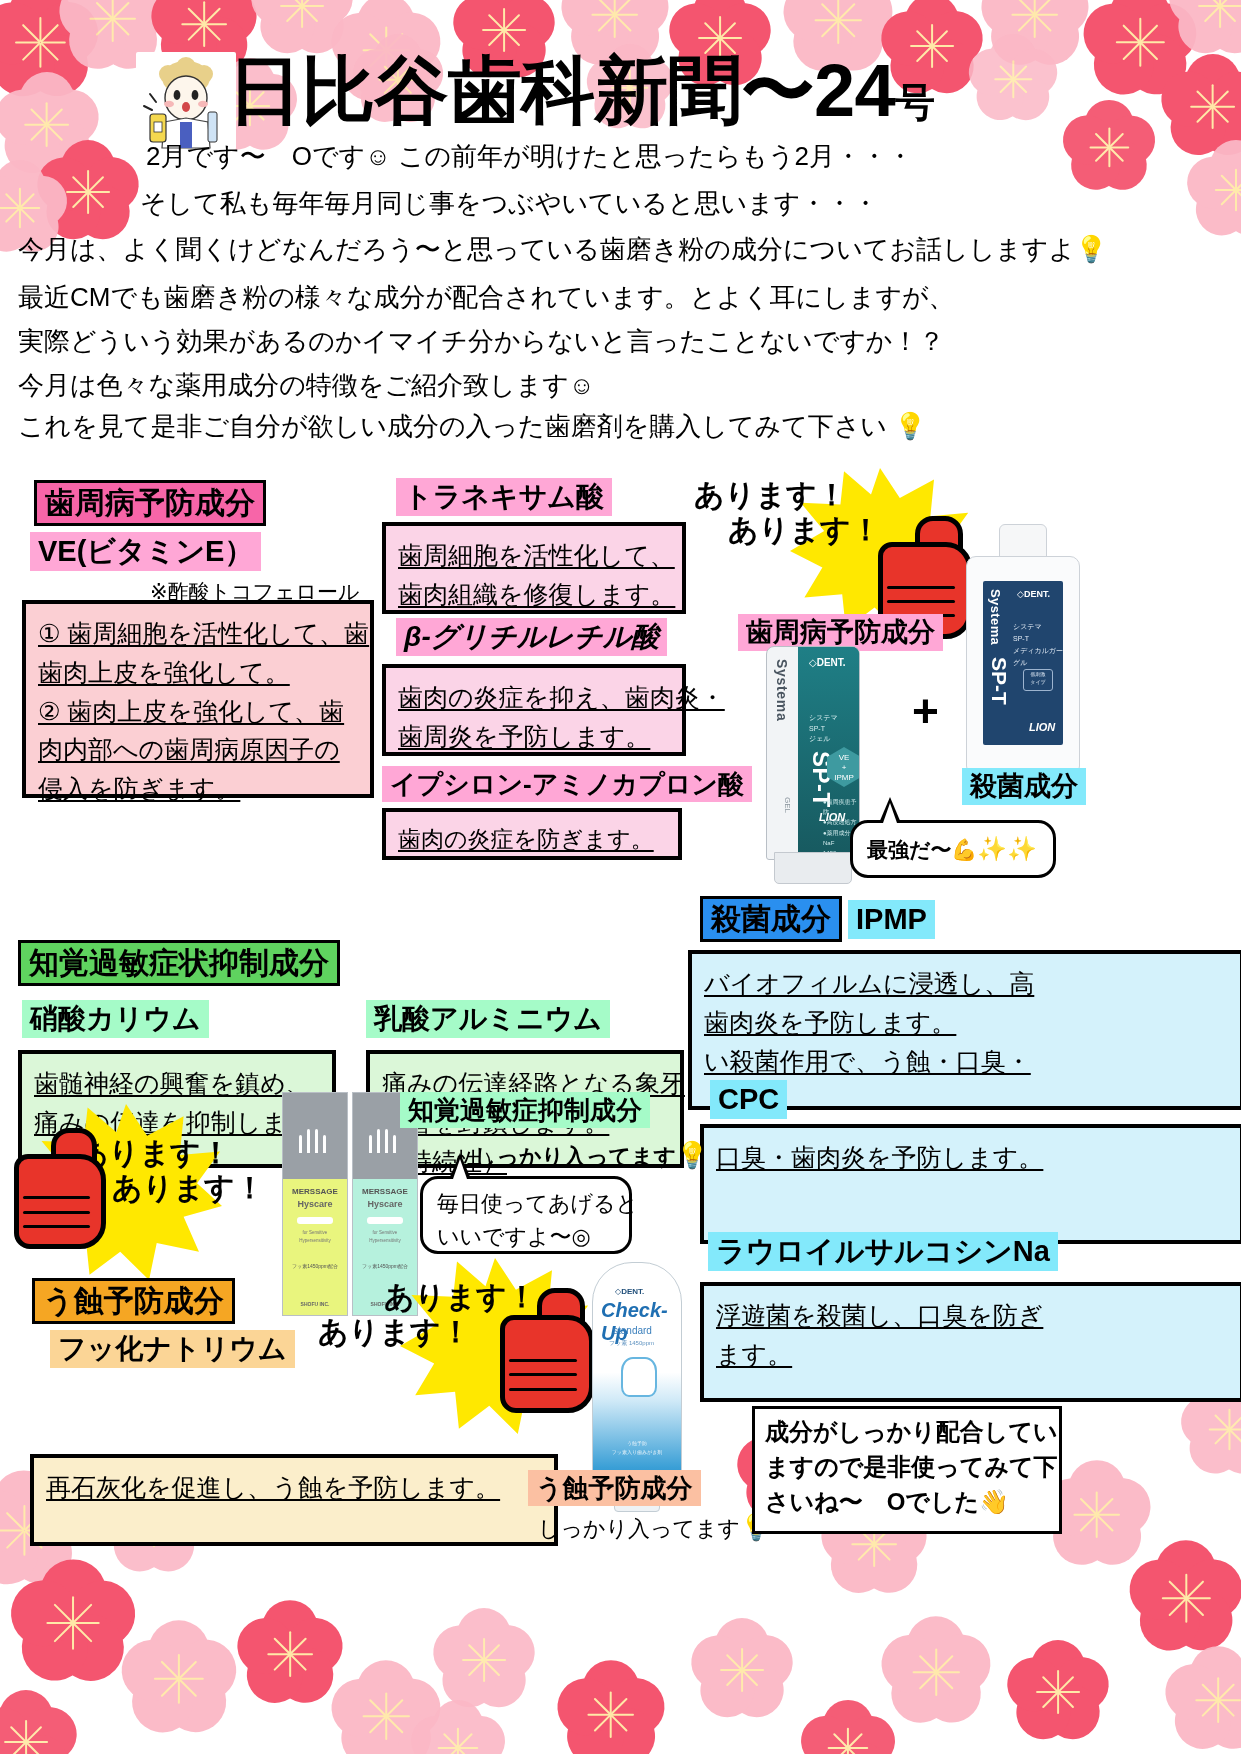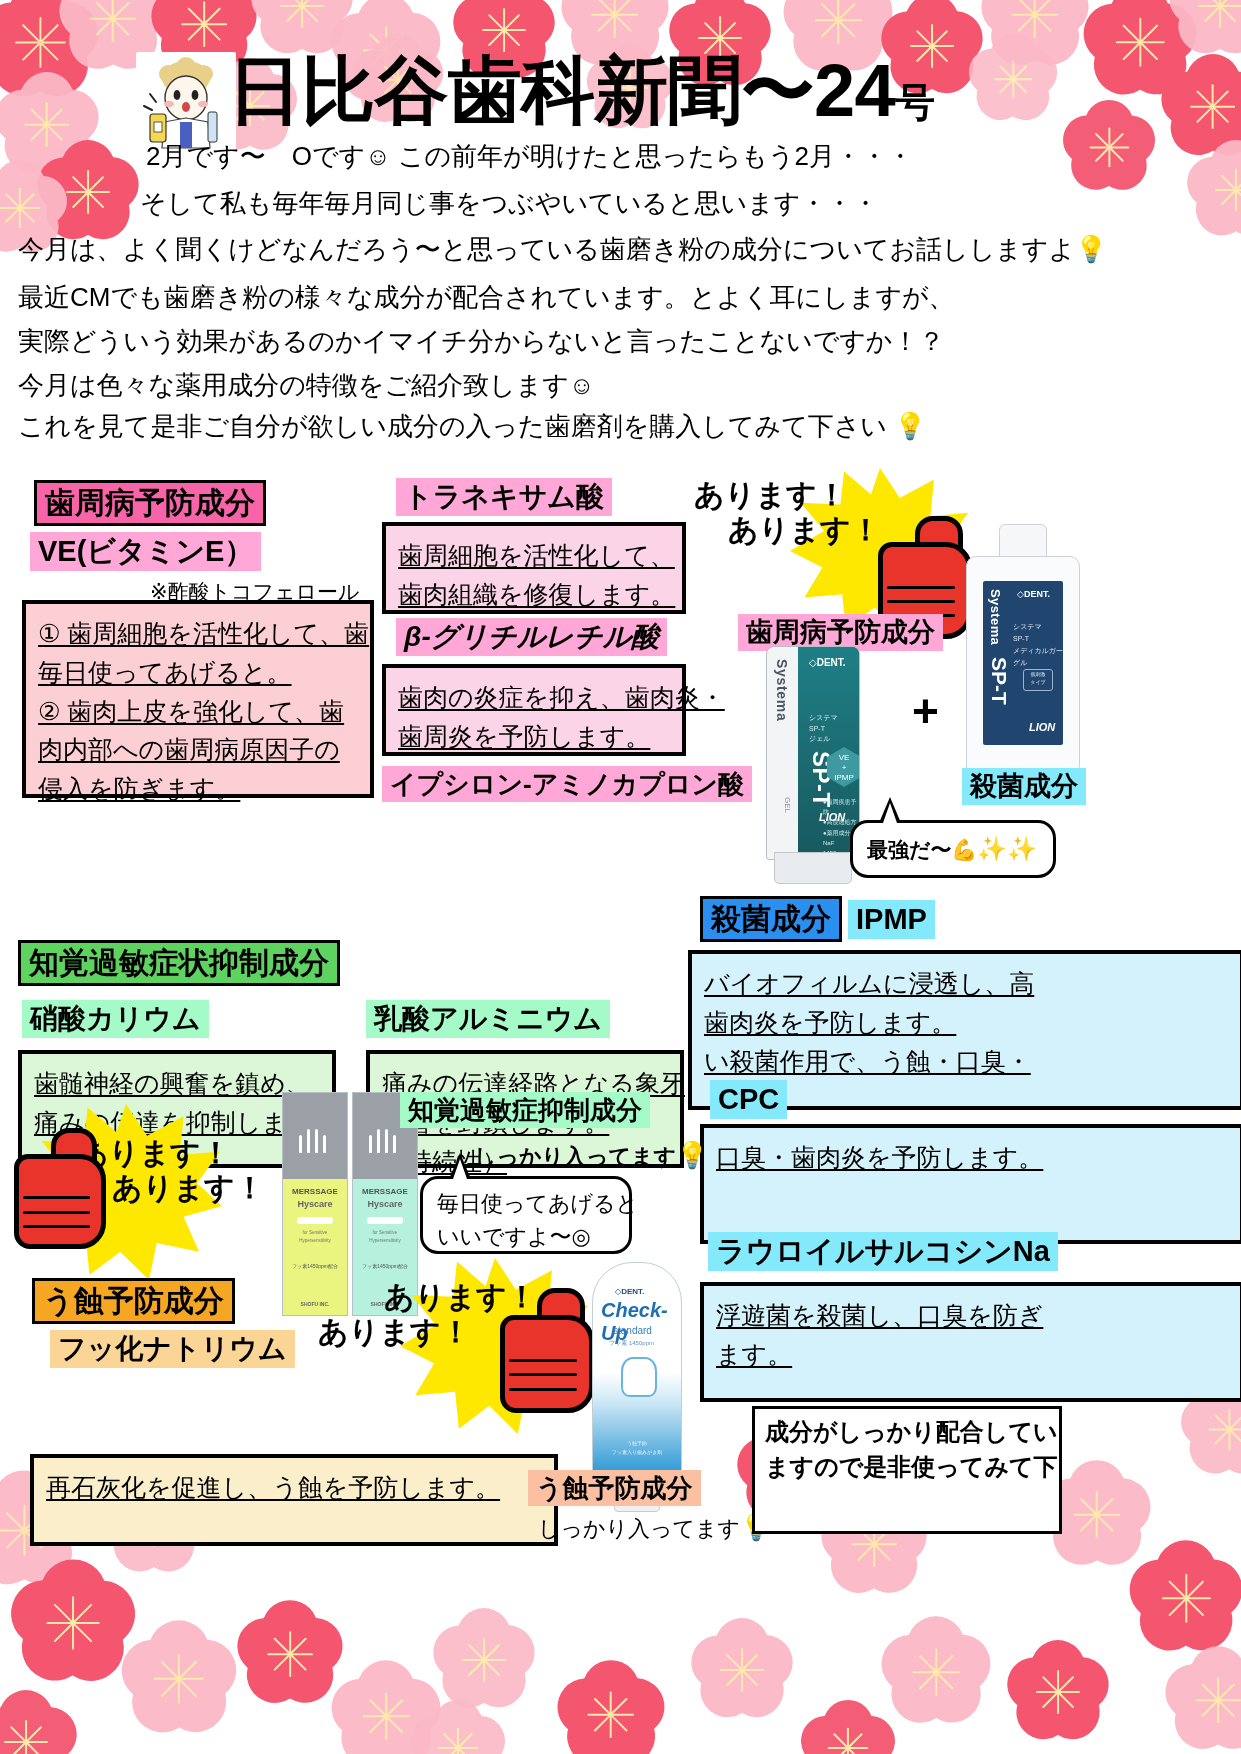--- a/index.html
+++ b/index.html
@@ -1437,39 +1437,42 @@
       <span>これを見て是非ご自分が欲しい成分の入った歯磨剤を購入してみて下さい</span> <span class="bulb">💡</span>
     </p>
   </div>
 
   <div class="chip boxed bg-hotpink" style="left:34px;top:480px;font-size:30px;">歯周病予防成分</div>
 
   <div class="chip bg-pink" style="left:30px;top:532px;font-size:29px;">VE(ビタミンE）</div>
   <div style="position:absolute;left:150px;top:578px;font-size:21px;white-space:nowrap;">※酢酸トコフェロール</div>
   <div class="box bg-pinkpale" style="left:22px;top:600px;width:352px;height:198px;">
     <span class="ln">① 歯周細胞を活性化して、歯</span>
-    <span class="ln">毎日使ってあげると。</span>
+    <span class="ln">歯肉上皮を強化して。</span>
     <span class="ln">② 歯肉上皮を強化して、歯</span>
     <span class="ln">肉内部への歯周病原因子の</span>
     <span class="ln">侵入を防ぎます。</span>
   </div>
 
   <div class="chip bg-pink" style="left:396px;top:478px;font-size:28px;">トラネキサム酸</div>
   <div class="box bg-pinklt" style="left:382px;top:522px;width:304px;height:92px;">
     <span class="ln">歯周細胞を活性化して、</span>
     <span class="ln">歯肉組織を修復します。</span>
   </div>
 
   <div class="chip bg-pink" style="left:396px;top:618px;font-size:28px;font-style:italic;">β-グリチルレチル酸</div>
   <div class="box bg-pinklt" style="left:382px;top:664px;width:304px;height:92px;">
     <span class="ln">歯肉の炎症を抑え、歯肉炎・</span>
     <span class="ln">歯周炎を予防します。</span>
   </div>
 
   <div class="chip bg-pink" style="left:382px;top:766px;font-size:26px;">イプシロン-アミノカプロン酸</div>
+  <div class="box bg-pinklt small" style="left:382px;top:808px;width:300px;height:52px;">
+    <span class="ln">歯肉の炎症を防ぎます。</span>
+  </div>
 
   <div class="burst" style="left:790px;top:468px;width:180px;height:166px;"></div>
   <div class="burst-txt" style="left:694px;top:478px;">
     <span>あります！</span><br>
     <span style="display:inline-block;margin-left:34px;">あります！</span>
   </div>
   <div class="thumb" style="left:878px;top:516px;width:110px;height:120px;">
     <div class="up"></div>
       <div class="palm"></div>
     <div class="fl" style="top:58%"></div>
@@ -1647,15 +1650,16 @@
 
   <div class="chip bg-salmon" style="left:528px;top:1470px;font-size:26px;">う蝕予防成分</div>
   <div style="position:absolute;left:538px;top:1512px;font-size:22px;white-space:nowrap;">
     <span>しっかり入ってます</span><span class="bulb">💡</span>
   </div>
 
   <div style="position:absolute;left:752px;top:1406px;width:310px;height:128px;
               background:#ffffff;border:3px solid #000;box-sizing:border-box;padding:6px 10px;">
     <span style="display:block;font-size:24px;font-weight:700;line-height:1.45;white-space:nowrap;">成分がしっかり配合してい</span>
     <span style="display:block;font-size:24px;font-weight:700;line-height:1.45;white-space:nowrap;">ますので是非使ってみて下</span>
+    <span style="display:block;font-size:24px;font-weight:700;line-height:1.45;white-space:nowrap;"><span>さいね〜　Oでした</span><span>👋</span></span>
   </div>
 
 </div>
 
 </body></html>

